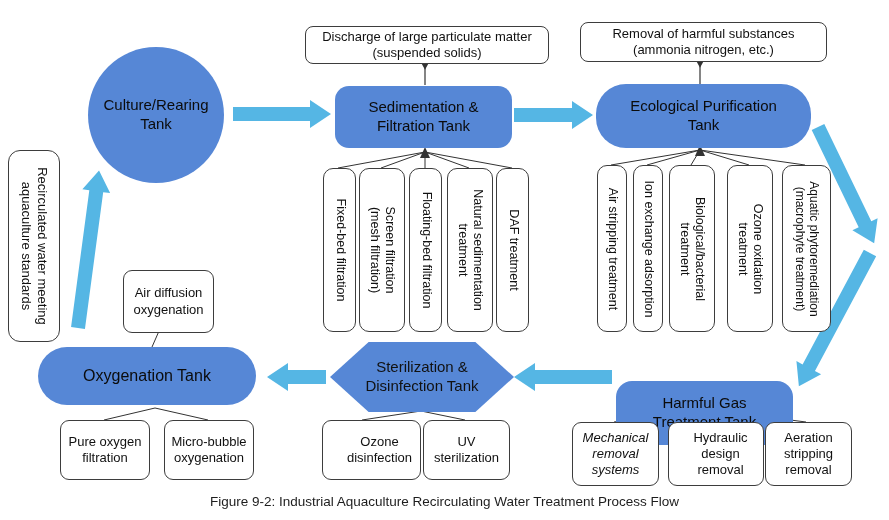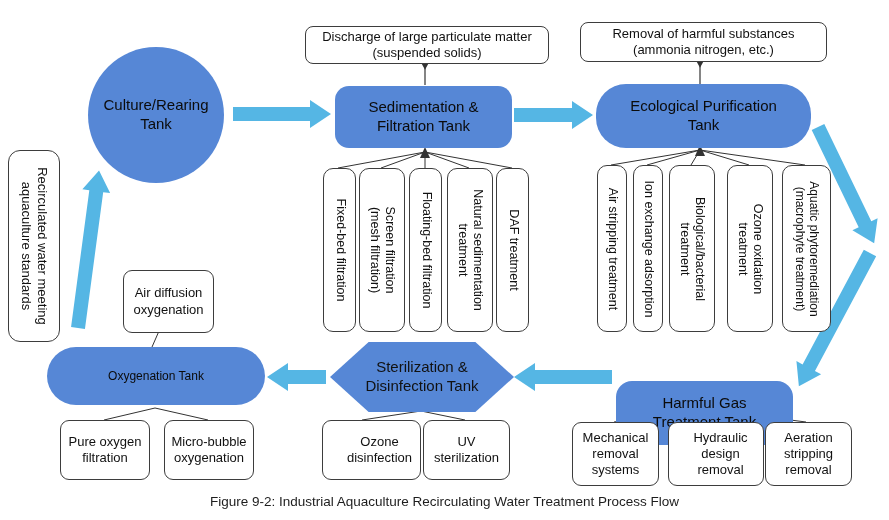--- a/index.html
+++ b/index.html
@@ -79,21 +79,21 @@
 (suspended solids)</div>
   <div class="wbox" style="left:580px;top:22px;width:245px;height:38px;border-radius:8px;">Removal of harmful substances
 (ammonia nitrogen, etc.)</div>
 
   <div class="tank" style="left:88px;top:47px;width:136px;height:136px;border-radius:50%;">Culture/Rearing
 Tank</div>
   <div class="tank" style="left:335px;top:86px;width:177px;height:62px;border-radius:14px;">Sedimentation &amp;
 Filtration Tank</div>
   <div class="tank" style="left:596px;top:84px;width:215px;height:64px;border-radius:30px;">Ecological Purification
 Tank</div>
-  <div class="tank" style="left:47px;top:347px;width:218px;height:58px;border-radius:31px;font-size:12px;">Oxygenation Tank</div>
+  <div class="tank" style="left:38px;top:347px;width:218px;height:58px;border-radius:31px;font-size:16px;">Oxygenation Tank</div>
   <div class="abs" style="left:330px;top:342px;width:184px;height:70px;">
     <div class="abs" style="inset:0;background:var(--tank);clip-path:polygon(0% 50%,21% 0%,79% 0%,100% 50%,79% 100%,21% 100%);"></div>
     <div class="abs" style="inset:0;display:flex;align-items:center;justify-content:center;text-align:center;white-space:pre-line;font-size:15px;line-height:1.25;">Sterilization &amp;
 Disinfection Tank</div>
   </div>
   <div class="tank" style="left:616px;top:345px;width:177px;height:64px;border-radius:16px;margin-top:36px;">Harmful Gas
 Treatment Tank</div>
 
   <div class="vbox" style="left:8px;top:150px;width:50px;height:190px;border-radius:12px;">
     <div class="vtext" style="width:186px;font-size:13px;">Recirculated water meeting
@@ -141,21 +141,21 @@
     </div>
 
   <div class="wbox" style="left:60px;top:420px;width:88px;height:58px;">Pure oxygen
 filtration</div>
   <div class="wbox" style="left:164px;top:420px;width:88px;height:58px;">Micro-bubble
 oxygenation</div>
   <div class="wbox" style="left:322px;top:420px;width:81px;height:58px;padding-left:16px;">Ozone
 disinfection</div>
   <div class="wbox" style="left:423px;top:420px;width:85px;height:58px;">UV
 sterilization</div>
-  <div class="wbox" style="left:572px;top:422px;width:85px;height:62px;">Mechanical
+  <div class="wbox" style="left:572px;top:422px;width:85px;height:62px;font-style:italic;">Mechanical
 removal
 systems</div>
   <div class="wbox" style="left:668px;top:422px;width:85px;height:62px;padding-left:9px;">Hydraulic
 design
 removal</div>
   <div class="wbox" style="left:765px;top:422px;width:85px;height:62px;">Aeration
 stripping
 removal</div>
 
   <div class="caption">Figure 9-2: Industrial Aquaculture Recirculating Water Treatment Process Flow</div>

